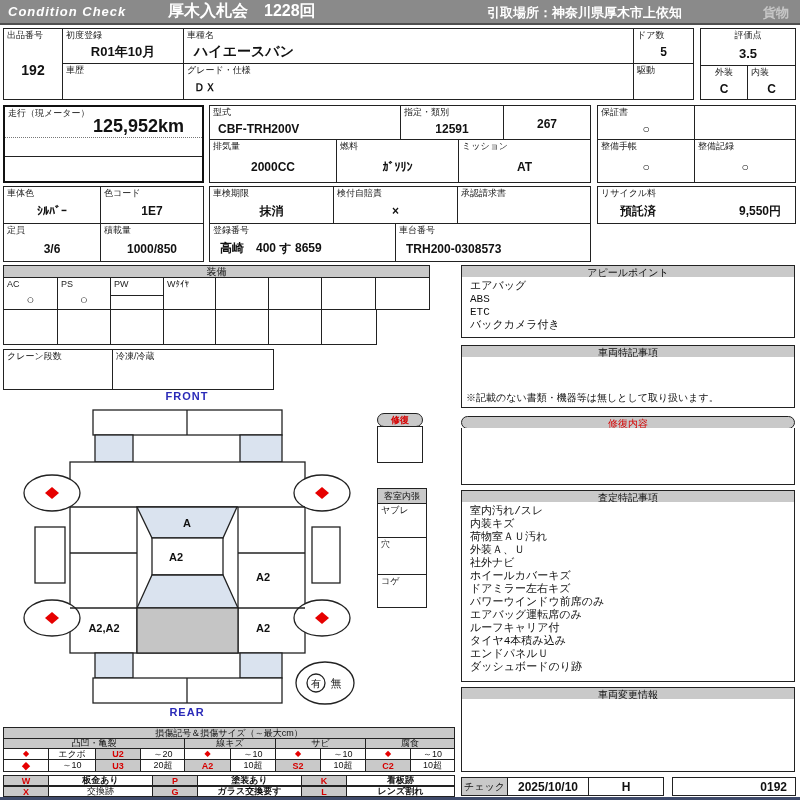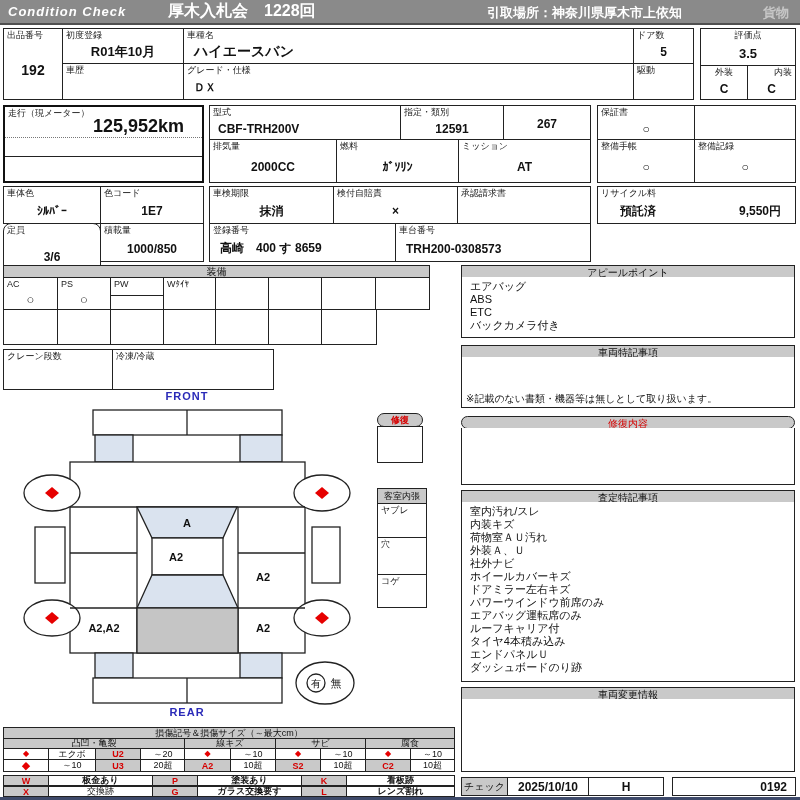--- a/index.html
+++ b/index.html
@@ -9,21 +9,21 @@
   .cell{position:absolute;box-sizing:border-box;border:1px solid #222;background:#fff;
         display:flex;flex-direction:column;overflow:hidden;}
   .box2{border:2px solid #111;}
   .lbl{font-size:9px;line-height:10px;padding:1px 3px;color:#222;white-space:nowrap;}
   .val{flex:1;display:flex;align-items:center;justify-content:center;font-weight:bold;
        font-size:12px;white-space:nowrap;}
   .val.left{justify-content:flex-start;padding-left:10px;}
   .sechead{background:#c9c9c9;border:1px solid #222;text-align:center;font-size:10px;
            line-height:13px;font-weight:bold;box-sizing:border-box;position:absolute;overflow:hidden;}
   .listbody{position:absolute;box-sizing:border-box;border:1px solid #222;border-top:none;
-            background:#fff;font-size:11px;line-height:13px;padding:3px 8px;white-space:pre-line;overflow:hidden;}
+            background:#fff;font-size:11px;line-height:13px;padding:3px 8px;white-space:pre-line;overflow:hidden;font-family:Liberation Mono, monospace;}
   .red{color:#d60000;border-radius:7px;}
   .dia{color:#e60000;font-size:8px;line-height:8px;}
   .dia.bigd{font-size:11px;line-height:11px;}
   .lgc{position:absolute;box-sizing:border-box;border:1px solid #222;display:flex;
        align-items:center;justify-content:center;font-size:9px;background:#fff;overflow:hidden;white-space:nowrap;}
   .lgc.gray{background:#c9c9c9;}
   .lgc.code{background:#c9c9c9;color:#d60000;font-weight:bold;}
   .hdrbar{position:absolute;left:0;top:0;width:800px;height:23px;background:#8a8a8a;
           border-bottom:2px solid #4f4f4f;color:#fff;}
   svg text{font-family:"Liberation Sans","DejaVu Sans",sans-serif;}
@@ -70,21 +70,21 @@
   </div>
   <div class="cell" style="left:700px;top:28px;width:96px;height:38px;">
     <div class="lbl" style="text-align:center;">評価点</div>
     <div class="val" style="font-size:13px;">3.5</div>
   </div>
   <div class="cell" style="left:700px;top:65px;width:48px;height:35px;">
     <div class="lbl" style="text-align:center;">外装</div>
     <div class="val">C</div>
   </div>
   <div class="cell" style="left:747px;top:65px;width:49px;height:35px;">
-    <div class="lbl" style="text-align:right;">内装</div>
+    <div class="lbl" style="text-align:left;">内装</div>
     <div class="val">C</div>
   </div>
 
   <div class="cell box2" style="left:3px;top:105px;width:201px;height:78px;">
     <div style="height:31px;border-bottom:1px dotted #777;box-sizing:border-box;">
       <div class="lbl">走行（現メーター）</div>
       <div style="text-align:right;padding-right:18px;font-weight:bold;font-size:18px;margin-top:-3px;">125,952km</div>
     </div>
     <div style="height:19px;border-bottom:1px solid #222;box-sizing:border-box;"></div>
     <div style="flex:1;"></div>
@@ -128,21 +128,21 @@
   </div>
 
   <div class="cell" style="left:3px;top:186px;width:98px;height:38px;">
     <div class="lbl">車体色</div>
     <div class="val">ｼﾙﾊﾞｰ</div>
   </div>
   <div class="cell" style="left:100px;top:186px;width:104px;height:38px;">
     <div class="lbl">色コード</div>
     <div class="val">1E7</div>
   </div>
-  <div class="cell" style="left:3px;top:223px;width:98px;height:55px;border-radius:8px;">
+  <div class="cell" style="left:3px;top:223px;width:98px;height:39px;">
     <div class="lbl">定員</div>
     <div class="val">3/6</div>
   </div>
   <div class="cell" style="left:100px;top:223px;width:104px;height:39px;">
     <div class="lbl">積載量</div>
     <div class="val">1000/850</div>
   </div>
   <div class="cell" style="left:209px;top:186px;width:125px;height:38px;">
     <div class="lbl">車検期限</div>
     <div class="val">抹消</div>

